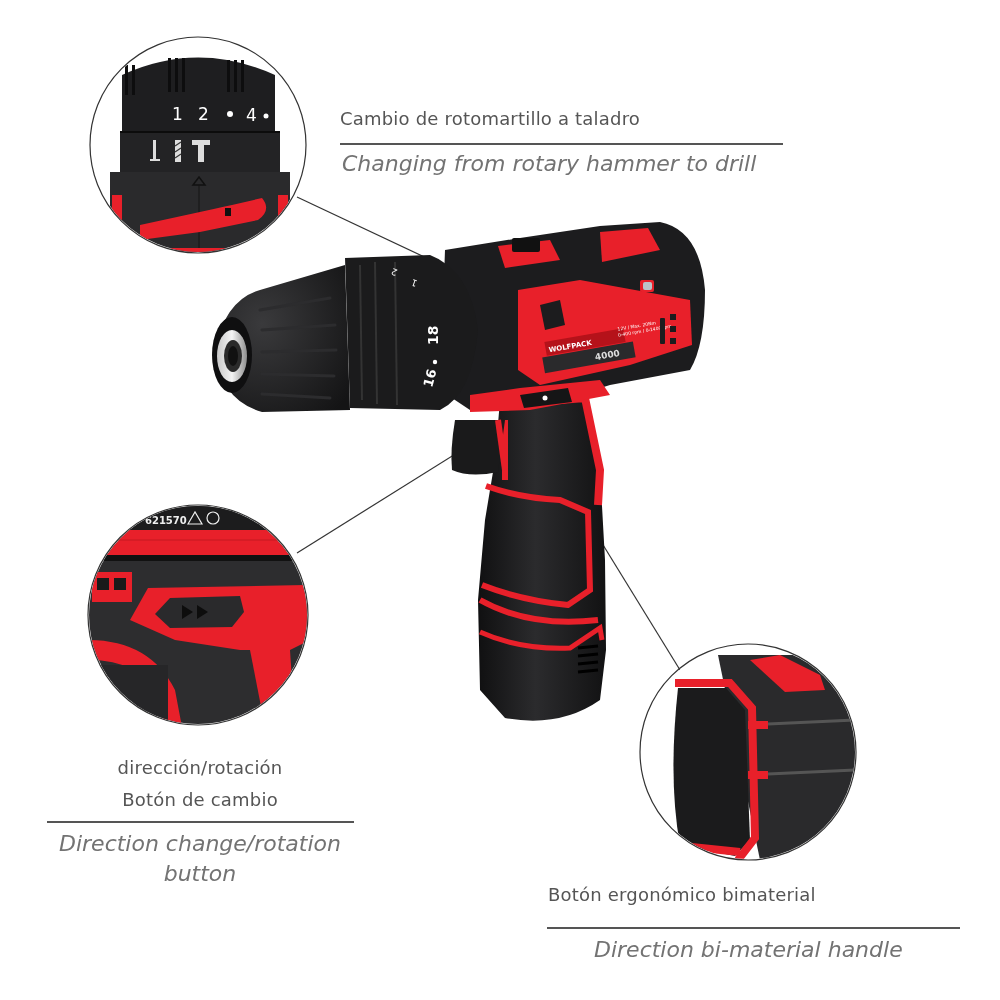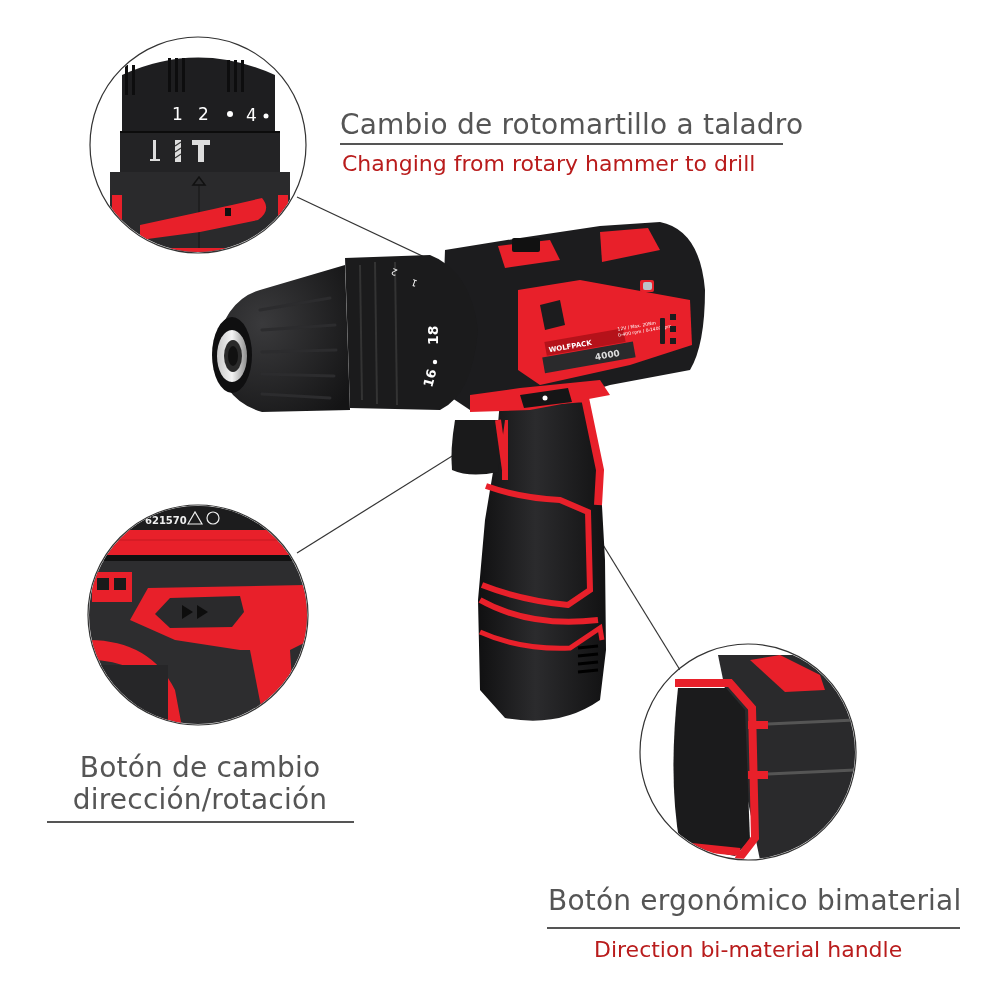--- a/index.html
+++ b/index.html
@@ -1,21 +1,21 @@
 <!DOCTYPE html>
 <html><head>
 <meta charset="utf-8">
 <style>
   html, body { margin:0; padding:0; background:#ffffff; }
   body { width:1000px; height:1000px; position:relative; overflow:hidden;
          font-family:"DejaVu Sans", "Liberation Sans", sans-serif; color:#555555; }
   .abs { position:absolute; }
   svg.stage { position:absolute; left:0; top:0; }
-  .label-main { position:absolute; font-size:28px; color:#555555; letter-spacing:0.2px; white-space:nowrap; }
-  .label-sub { position:absolute; font-size:22px; color:#b91c1c; white-space:nowrap; }
+  .label-main { position:absolute; font-size:18px; color:#555555; letter-spacing:0.2px; white-space:nowrap; }
+  .label-sub { position:absolute; font-size:22px; color:#737373; font-style:italic; white-space:nowrap; }
   .divider { position:absolute; height:2px; background:#555555; }
   .center { text-align:center; }
 </style>
 </head>
 <body>
 
 <svg class="stage" width="1000" height="1000" viewBox="0 0 1000 1000">
   <defs>
     <clipPath id="clipTop">
         <circle cx="198" cy="145" r="107"></circle>
@@ -227,22 +227,24 @@
     </g>
     <circle cx="748" cy="752" r="108" fill="none" stroke="#333" stroke-width="1.2"></circle>
   </g>
 </svg>
 
 <div class="label-main" style="left:340px; top:108px;">Cambio de rotomartillo a taladro</div>
 <div class="divider" style="left:340px; top:143px; width:443px;"></div>
 <div class="label-sub" style="left:342px; top:151px;">Changing from rotary hammer to drill</div>
 
 <div class="abs center" style="left:40px; top:752px; width:320px;">
+  <div class="label-main" style="position:static; line-height:32px;">dirección/rotación</div>
   <div class="label-main" style="position:static; line-height:32px;">Botón de cambio</div>
-  <div class="label-main" style="position:static; line-height:32px;">dirección/rotación</div>
 </div>
 <div class="divider" style="left:47px; top:821px; width:307px;"></div>
 <div class="abs center" style="left:40px; top:829px; width:320px;">
+  <div class="label-sub" style="position:static; line-height:30px;">Direction change/rotation</div>
+  <div class="label-sub" style="position:static; line-height:30px;">button</div>
 </div>
 
 <div class="label-main" style="left:548px; top:884px;">Botón ergonómico bimaterial</div>
 <div class="divider" style="left:547px; top:927px; width:413px;"></div>
 <div class="label-sub" style="left:594px; top:937px;">Direction bi-material handle</div>
 
 </body></html>

